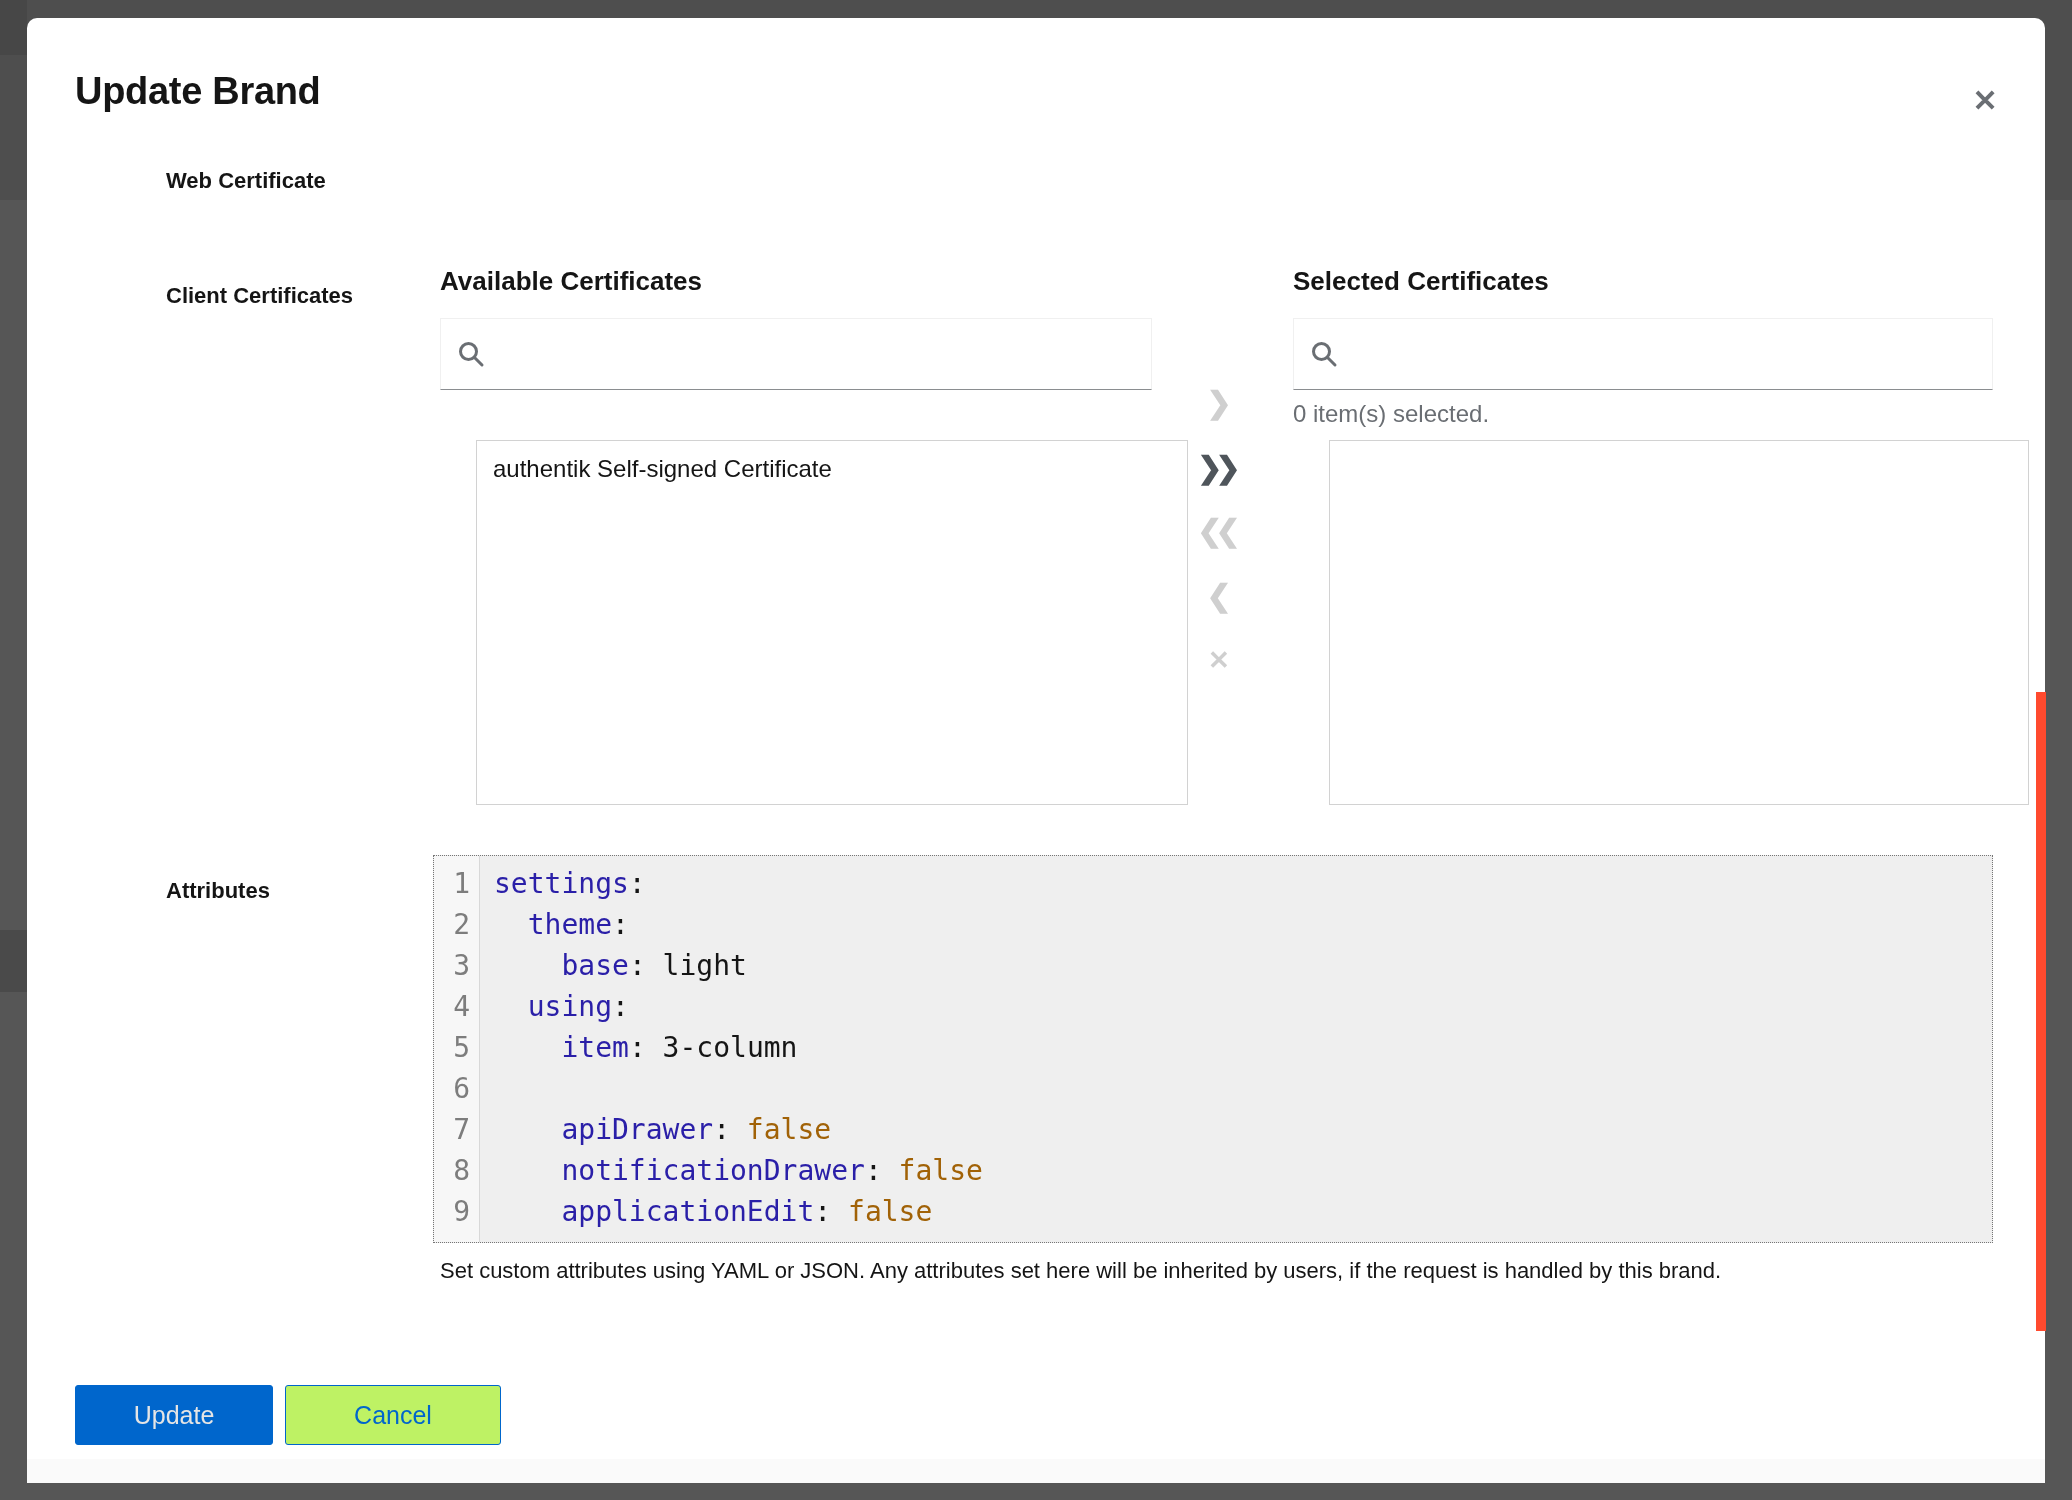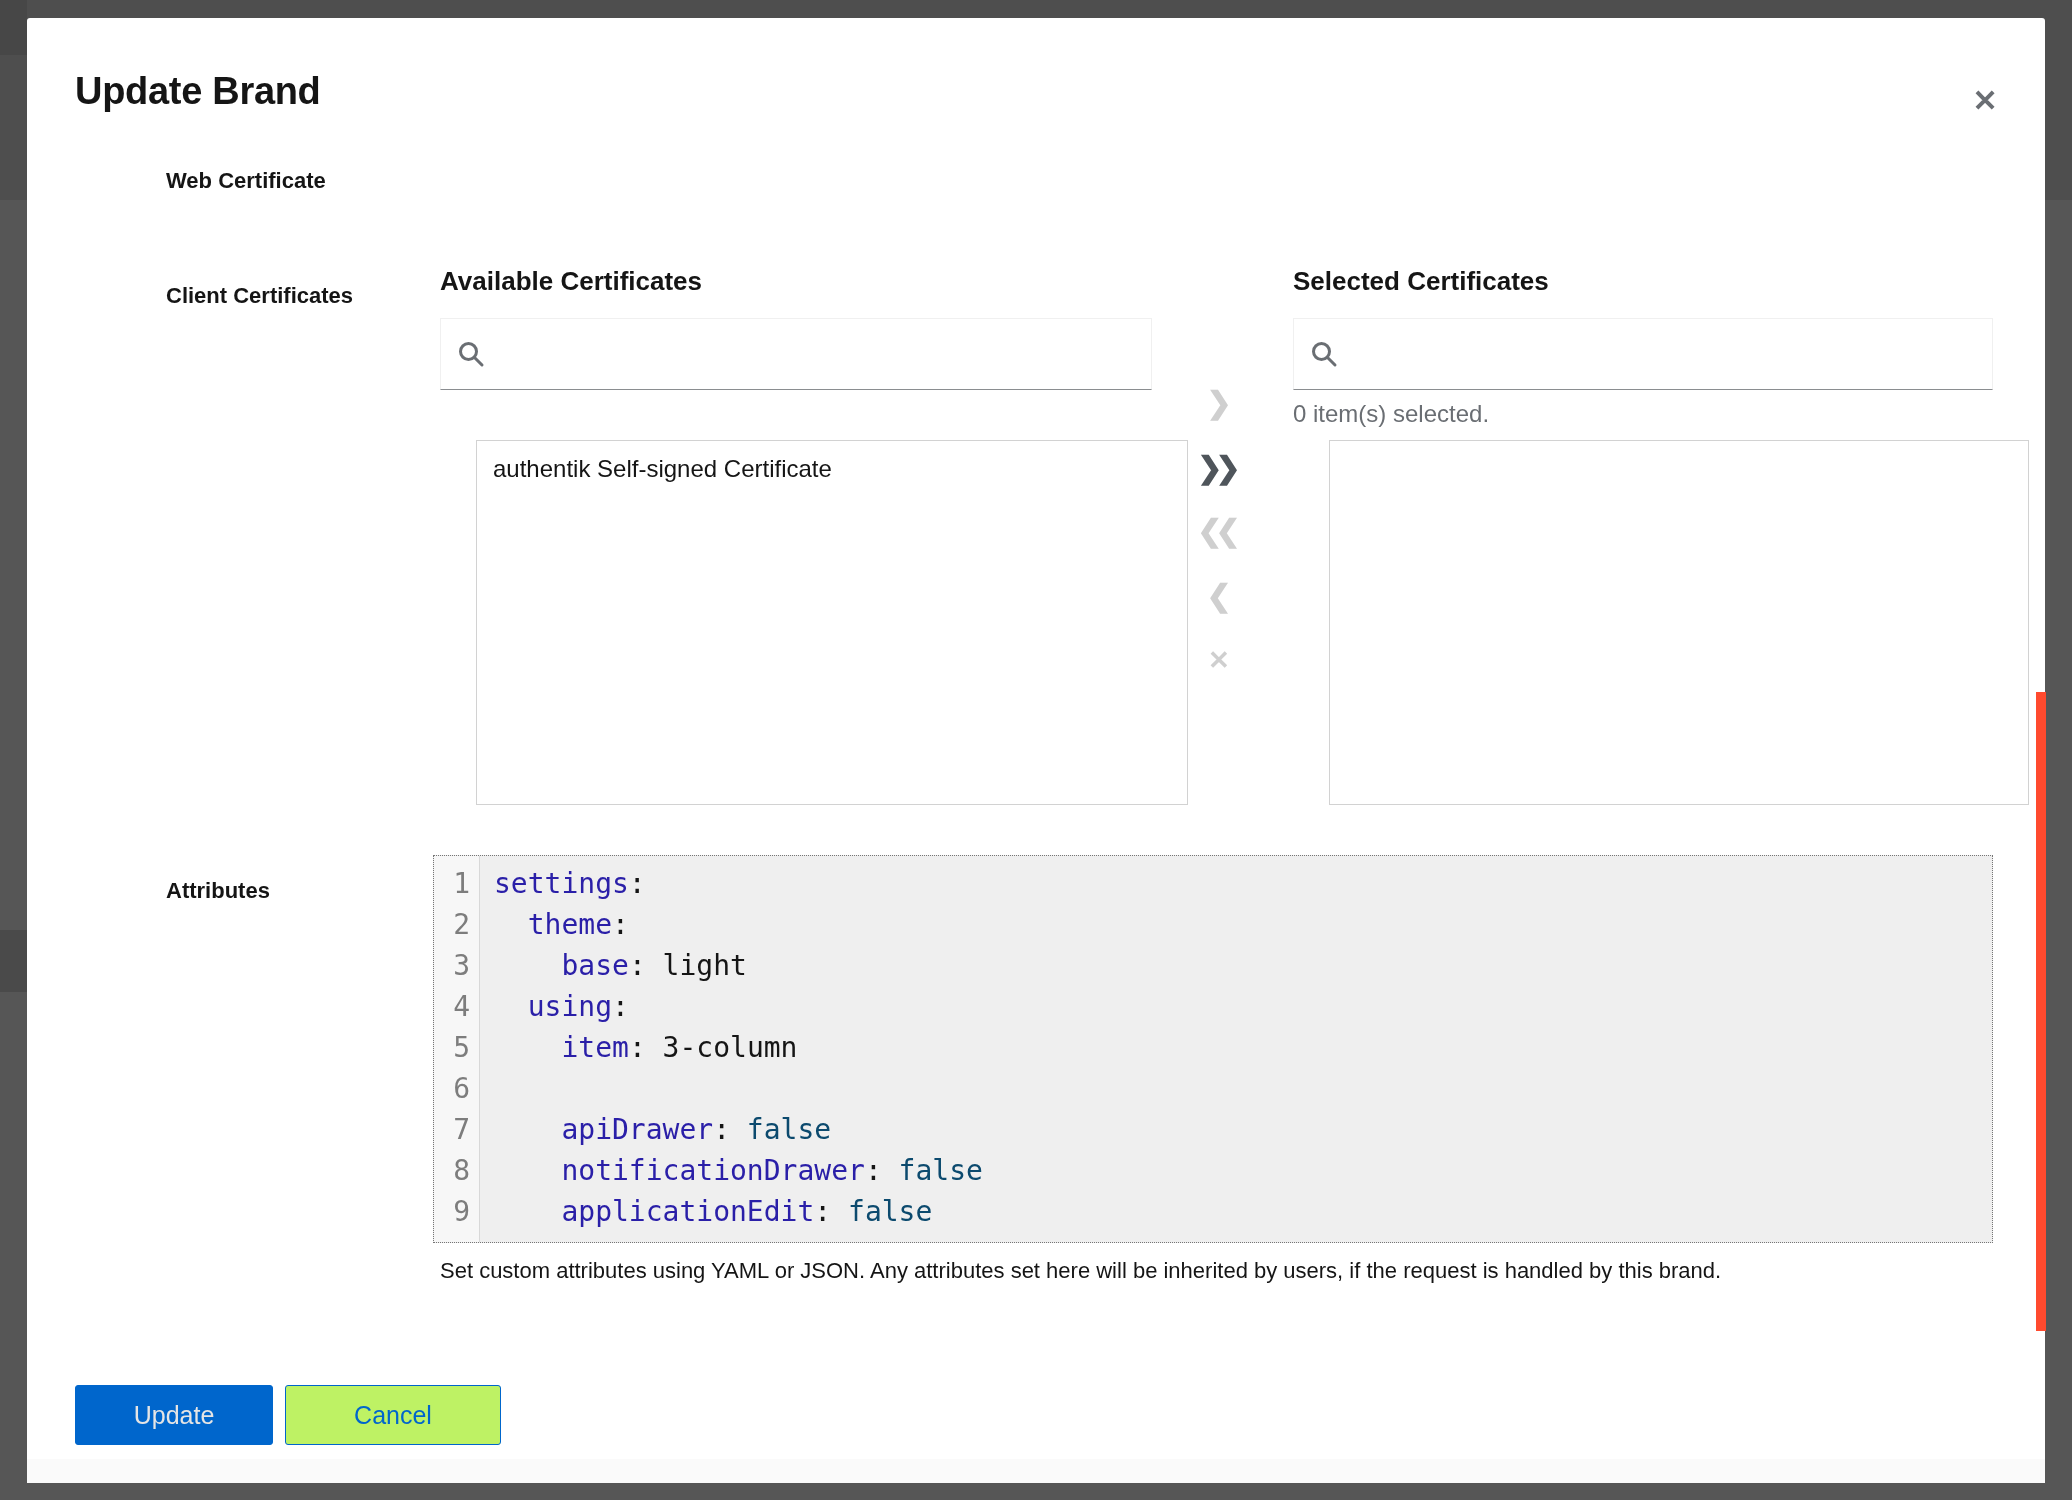--- a/index.html
+++ b/index.html
@@ -11,21 +11,21 @@
     color:#151515;
   }
   
   .ov-band-top { position:absolute; left:0; top:0; width:2072px; height:200px; background:#4e4e4e; }
   .ov-block-left { position:absolute; left:0; top:930px; width:27px; height:62px; background:#4a4a4a; }
   .ov-block-topleft { position:absolute; left:0; top:0; width:27px; height:55px; background:#474747; }
 
   
   .modal {
     position:absolute; left:27px; top:18px; width:2018px; height:1465px;
-    background:#ffffff; border-radius:3px;
+    background:#ffffff; border-radius:10px;
   }
   .dialog-title {
     position:absolute; left:48px; top:52px;
     font-size:38px; font-weight:600; letter-spacing:-0.3px; color:#151515;
   }
   .close-btn {
     position:absolute; right:36px; top:58px; width:48px; height:48px;
     background:none; border:none; cursor:pointer;
     font-size:30px; color:#6a6e73; font-weight:600;
     display:flex; align-items:center; justify-content:center;
@@ -114,21 +114,21 @@
   .code-rows { position:relative; padding-top:7px; }
   .code-row { display:flex; height:41px; line-height:41px; }
   .ln {
     width:46px; flex:0 0 46px; text-align:right; padding-right:10px;
     color:#7d7d7d;
   }
   .code { white-space:pre; padding-left:14px; color:#151515; }
   .code .key { color:#2a1fa8; }
   .code .colon { color:#151515; }
   .val-plain { color:#151515; }
-  .val-bool  { color:#0c4a6e; }
+  .val-bool  { color:#a16207; }
 
   .help-text {
     position:absolute; left:413px; top:1240px; width:1540px;
     font-size:22px; color:#151515;
   }
 
   
   .btn {
     position:absolute; top:1367px; height:60px;
     font-family:"Liberation Sans", sans-serif;

